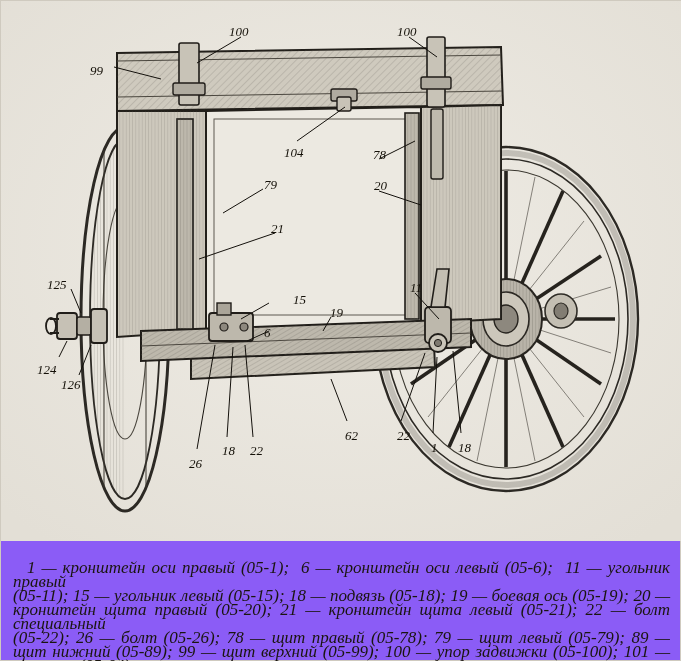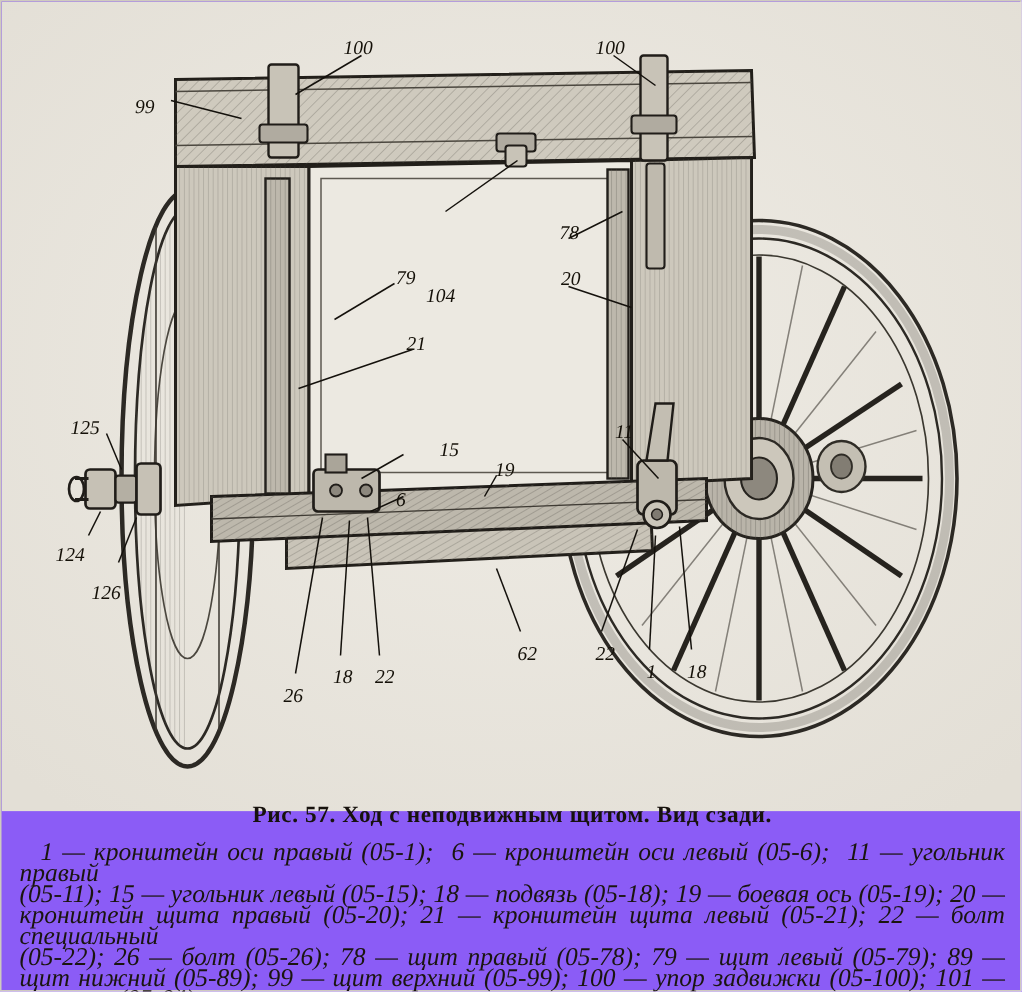--- a/index.html
+++ b/index.html
@@ -245,42 +245,41 @@
         <line x1="460" y1="432" x2="452" y2="350"></line>
         <line x1="226" y1="436" x2="232" y2="346"></line>
         <line x1="252" y1="436" x2="244" y2="344"></line>
         <line x1="196" y1="448" x2="214" y2="344"></line>
       </g>
     </svg>
 
     <div class="lbl" style="left:228px; top:24px;">100</div>
     <div class="lbl" style="left:396px; top:24px;">100</div>
     <div class="lbl" style="left:89px; top:63px;">99</div>
-    <div class="lbl" style="left:283px; top:145px;margin-top:44px;">104</div>
+    <div class="lbl" style="left:283px; top:145px;">104</div>
     <div class="lbl" style="left:372px; top:147px;">78</div>
     <div class="lbl" style="left:263px; top:177px;">79</div>
     <div class="lbl" style="left:373px; top:178px;">20</div>
     <div class="lbl" style="left:270px; top:221px;">21</div>
     <div class="lbl" style="left:46px; top:277px;">125</div>
     <div class="lbl" style="left:265px; top:292px;margin-left:27px;">15</div>
     <div class="lbl" style="left:409px; top:280px;">11</div>
     <div class="lbl" style="left:329px; top:305px;">19</div>
     <div class="lbl" style="left:263px; top:325px;">6</div>
     <div class="lbl" style="left:36px; top:362px;">124</div>
-    <div class="lbl" style="left:60px; top:377px;margin-top:10px;">126</div>
+    <div class="lbl" style="left:60px; top:377px;">126</div>
     <div class="lbl" style="left:344px; top:428px;">62</div>
     <div class="lbl" style="left:396px; top:428px;">22</div>
     <div class="lbl" style="left:430px; top:440px;">1</div>
     <div class="lbl" style="left:457px; top:440px;">18</div>
     <div class="lbl" style="left:221px; top:443px;">18</div>
     <div class="lbl" style="left:249px; top:443px;">22</div>
     <div class="lbl" style="left:188px; top:456px;">26</div>
   </div>
 
-  <div id="caption">Рис. 57. Ход с неподвижным щитом. Вид сзади.</div>
 
   <div id="legend">
     <div class="ln it">1 — кронштейн оси правый (05-1);  6 — кронштейн оси левый (05-6);  11 — угольник правый</div>
     <div class="ln it">(05-11); 15 — угольник левый (05-15); 18 — подвязь (05-18); 19 — боевая ось (05-19); 20 — кронштейн щита правый (05-20); 21 — кронштейн щита левый (05-21); 22 — болт специальный</div>
     <div class="ln it">(05-22); 26 — болт (05-26); 78 — щит правый (05-78); 79 — щит левый (05-79); 89 — щит нижний (05-89); 99 — щит верхний (05-99); 100 — упор задвижки (05-100); 101 — накла ка (05-04);</div>
   </div>
 
 </div>
 
 </body></html>

